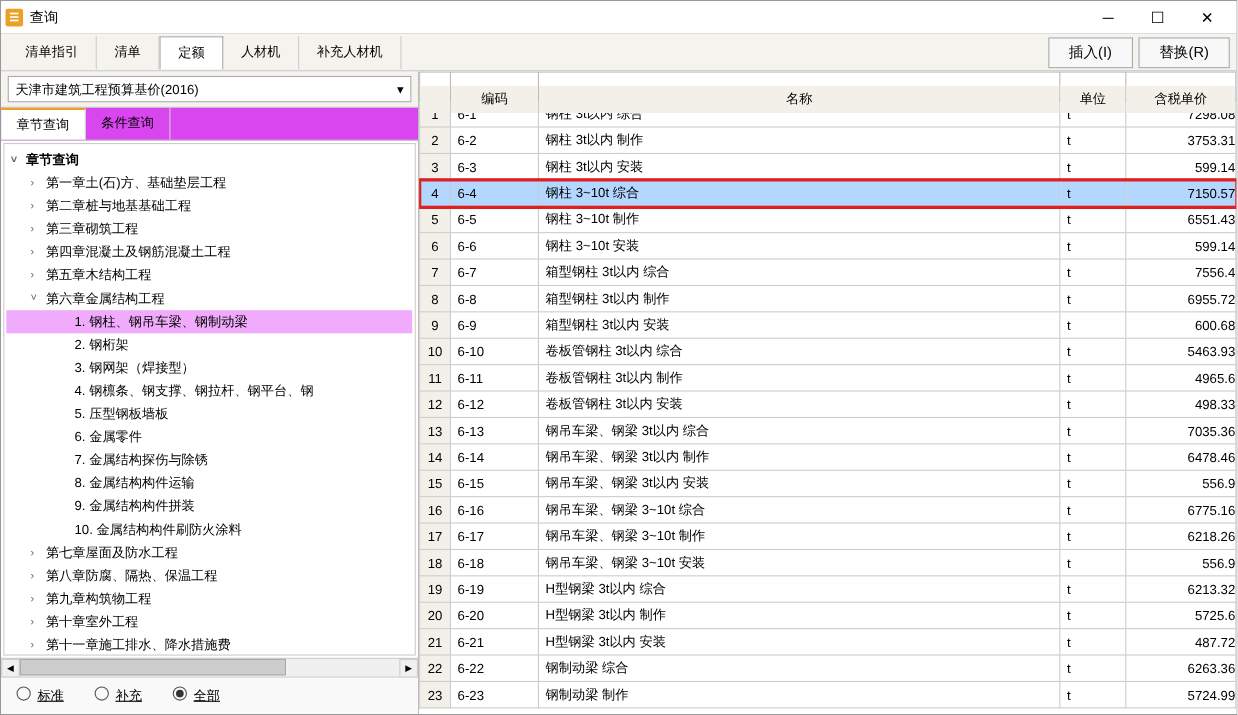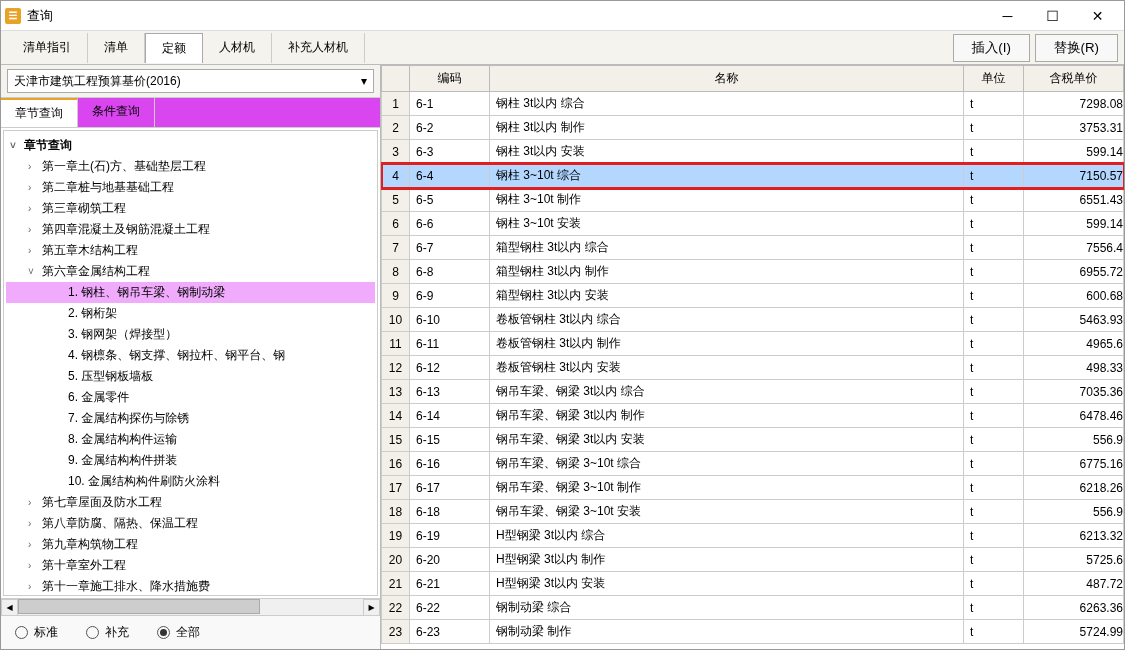--- a/index.html
+++ b/index.html
@@ -35,27 +35,27 @@
 .tree-node.level-2 { padding-left: 48px; }
 .tree-node.selected { background: #f0abfc; text-align: right; }
 .tree-node.bold { font-weight: bold; }
 
 .scrollbar-bottom { height: 17px; background: #f0f0f0; border-top: 1px solid #ccc; display: flex; }
 .scroll-arrow { width: 17px; height: 17px; border: 1px solid #ccc; display: flex; align-items: center; justify-content: center; font-size: 8px; cursor: pointer; }
 .scroll-track { flex: 1; position: relative; }
 .scroll-thumb { position: absolute; height: 15px; background: #cdcdcd; border: 1px solid #aaa; top: 0; }
 
 .radio-row { padding: 8px 14px; display: flex; gap: 28px; border-top: 1px solid #ccc; background: #f9f9f9; }
-.radio-item { display: flex; align-items: center; gap: 6px; cursor: pointer; }
+.radio-item { display: flex; align-items: flex-start; gap: 6px; cursor: pointer; text-decoration: underline; }
 .radio-circle { width: 13px; height: 13px; border: 1px solid #555; border-radius: 50%; display: flex; align-items: center; justify-content: center; }
 .radio-circle.checked::after { content: ""; width: 7px; height: 7px; background: #333; border-radius: 50%; }
 
 .right-panel { flex: 1; overflow: auto; background: #fff; }
 .grid-table { border-collapse: collapse; width: 100%; }
-.grid-table th { background: #f3f0e9; border: 1px solid #bbb; padding: 4px 6px; font-weight: normal; text-align: center; position: sticky; top: 0; font-family: Liberation Mono, monospace; }
+.grid-table th { background: #f3f0e9; border: 1px solid #bbb; padding: 4px 6px; font-weight: normal; text-align: center; position: sticky; top: 12px; font-family: Liberation Mono, monospace; }
 .grid-table td { border: 1px solid #ccc; padding: 3px 6px; white-space: nowrap; }
 .grid-table td.num { text-align: center; background: #f3f0e9; }
 .grid-table td.price { text-align: right; padding-right: 0; }
 .grid-table tr.highlighted td { background: #b3d7ff; }
 .highlight-box { outline: 3px solid #e02020; outline-offset: -1px; }
 .corner-cell { width: 28px; }
 .col-code { width: 80px; }
 .col-name { min-width: 350px; }
 .col-unit { width: 60px; }
 .col-price { width: 100px; }

